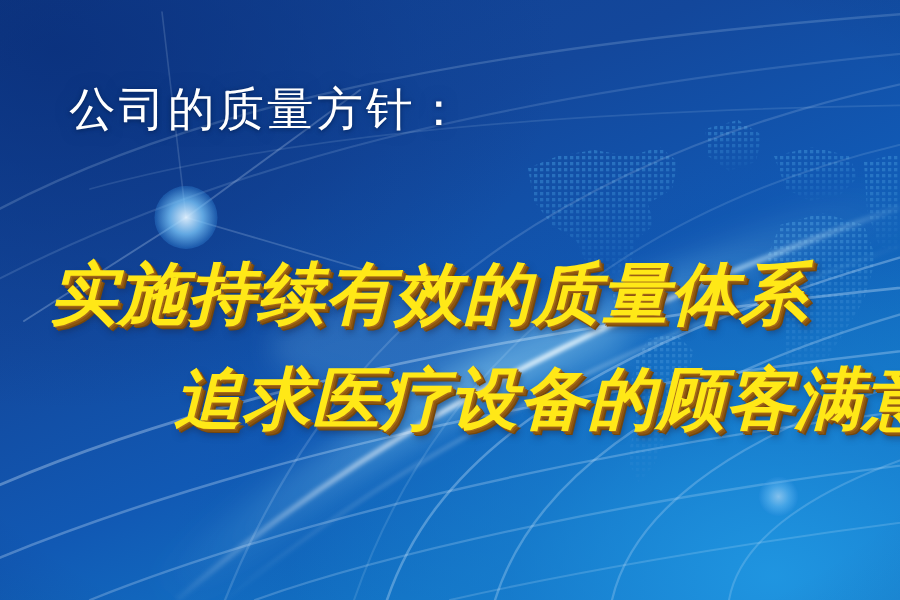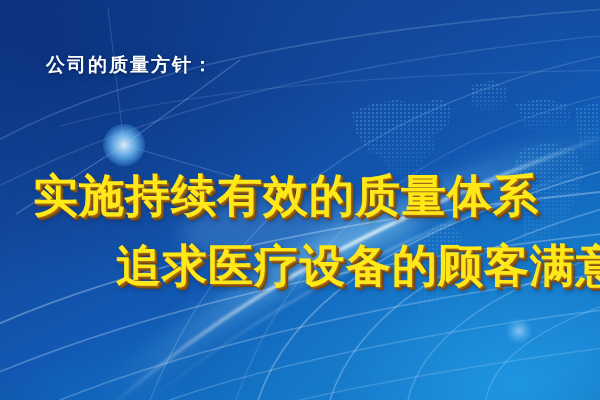--- a/index.html
+++ b/index.html
@@ -67,31 +67,32 @@
 
   
   .content {
     position: absolute;
     inset: 0;
   }
   #heading {
     position: absolute;
     left: 46px;
     top: 52px;
-    font-size: 19px;
-    font-weight: bold;
+    font-size: 31px;
+    font-weight: normal;
     color: #ffffff;
     letter-spacing: 2px;
     white-space: nowrap;
     text-shadow: 0 1px 3px rgba(3,28,74,0.75), 0 0 10px rgba(10,52,120,0.55);
   }
   .policy-line {
     position: absolute;
     font-family: "DejaVu Serif", "Liberation Serif", serif;
     font-weight: bold;
+    font-style: italic;
     font-size: 45px;
     letter-spacing: 1px;
     white-space: nowrap;
     color: #ffe817;
     text-shadow:
        1px 1px 0 #a5691a,
        2px 2px 0 #8d560f,
        3px 3px 0 #74460c,
        3px 4px 5px rgba(22,40,80,0.55);
   }

